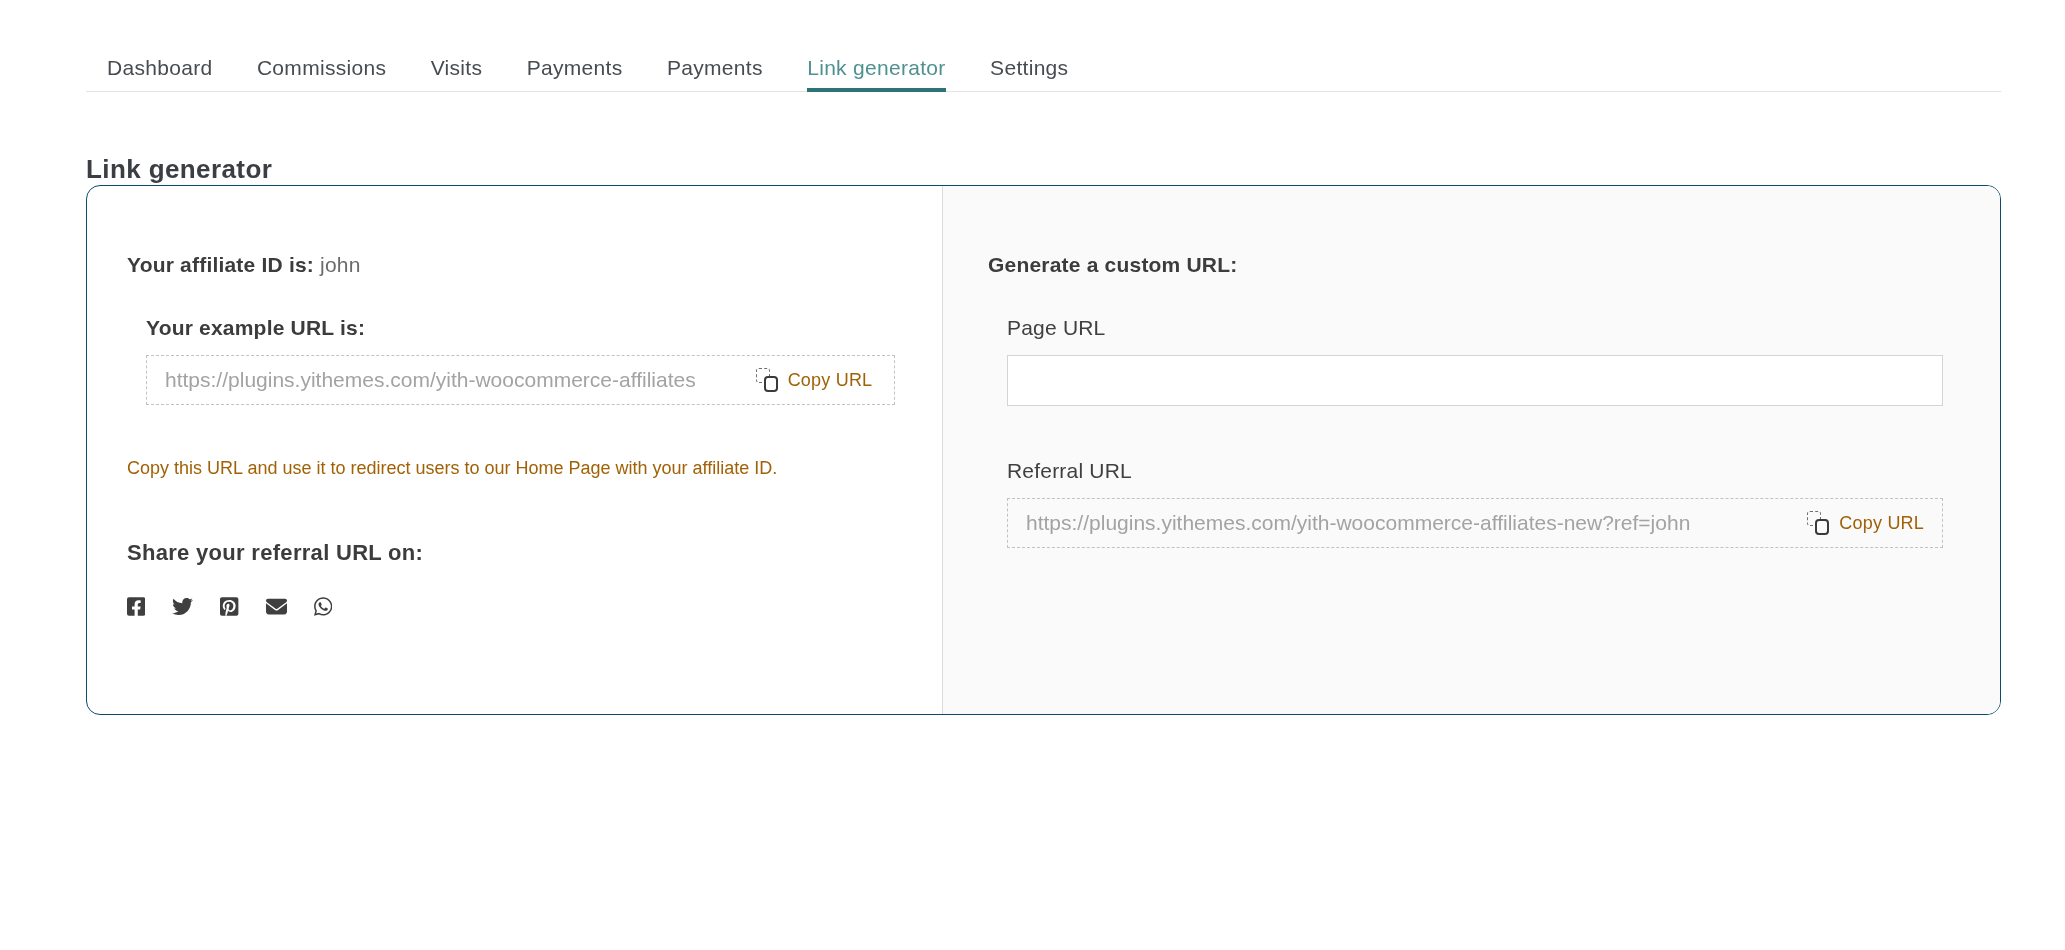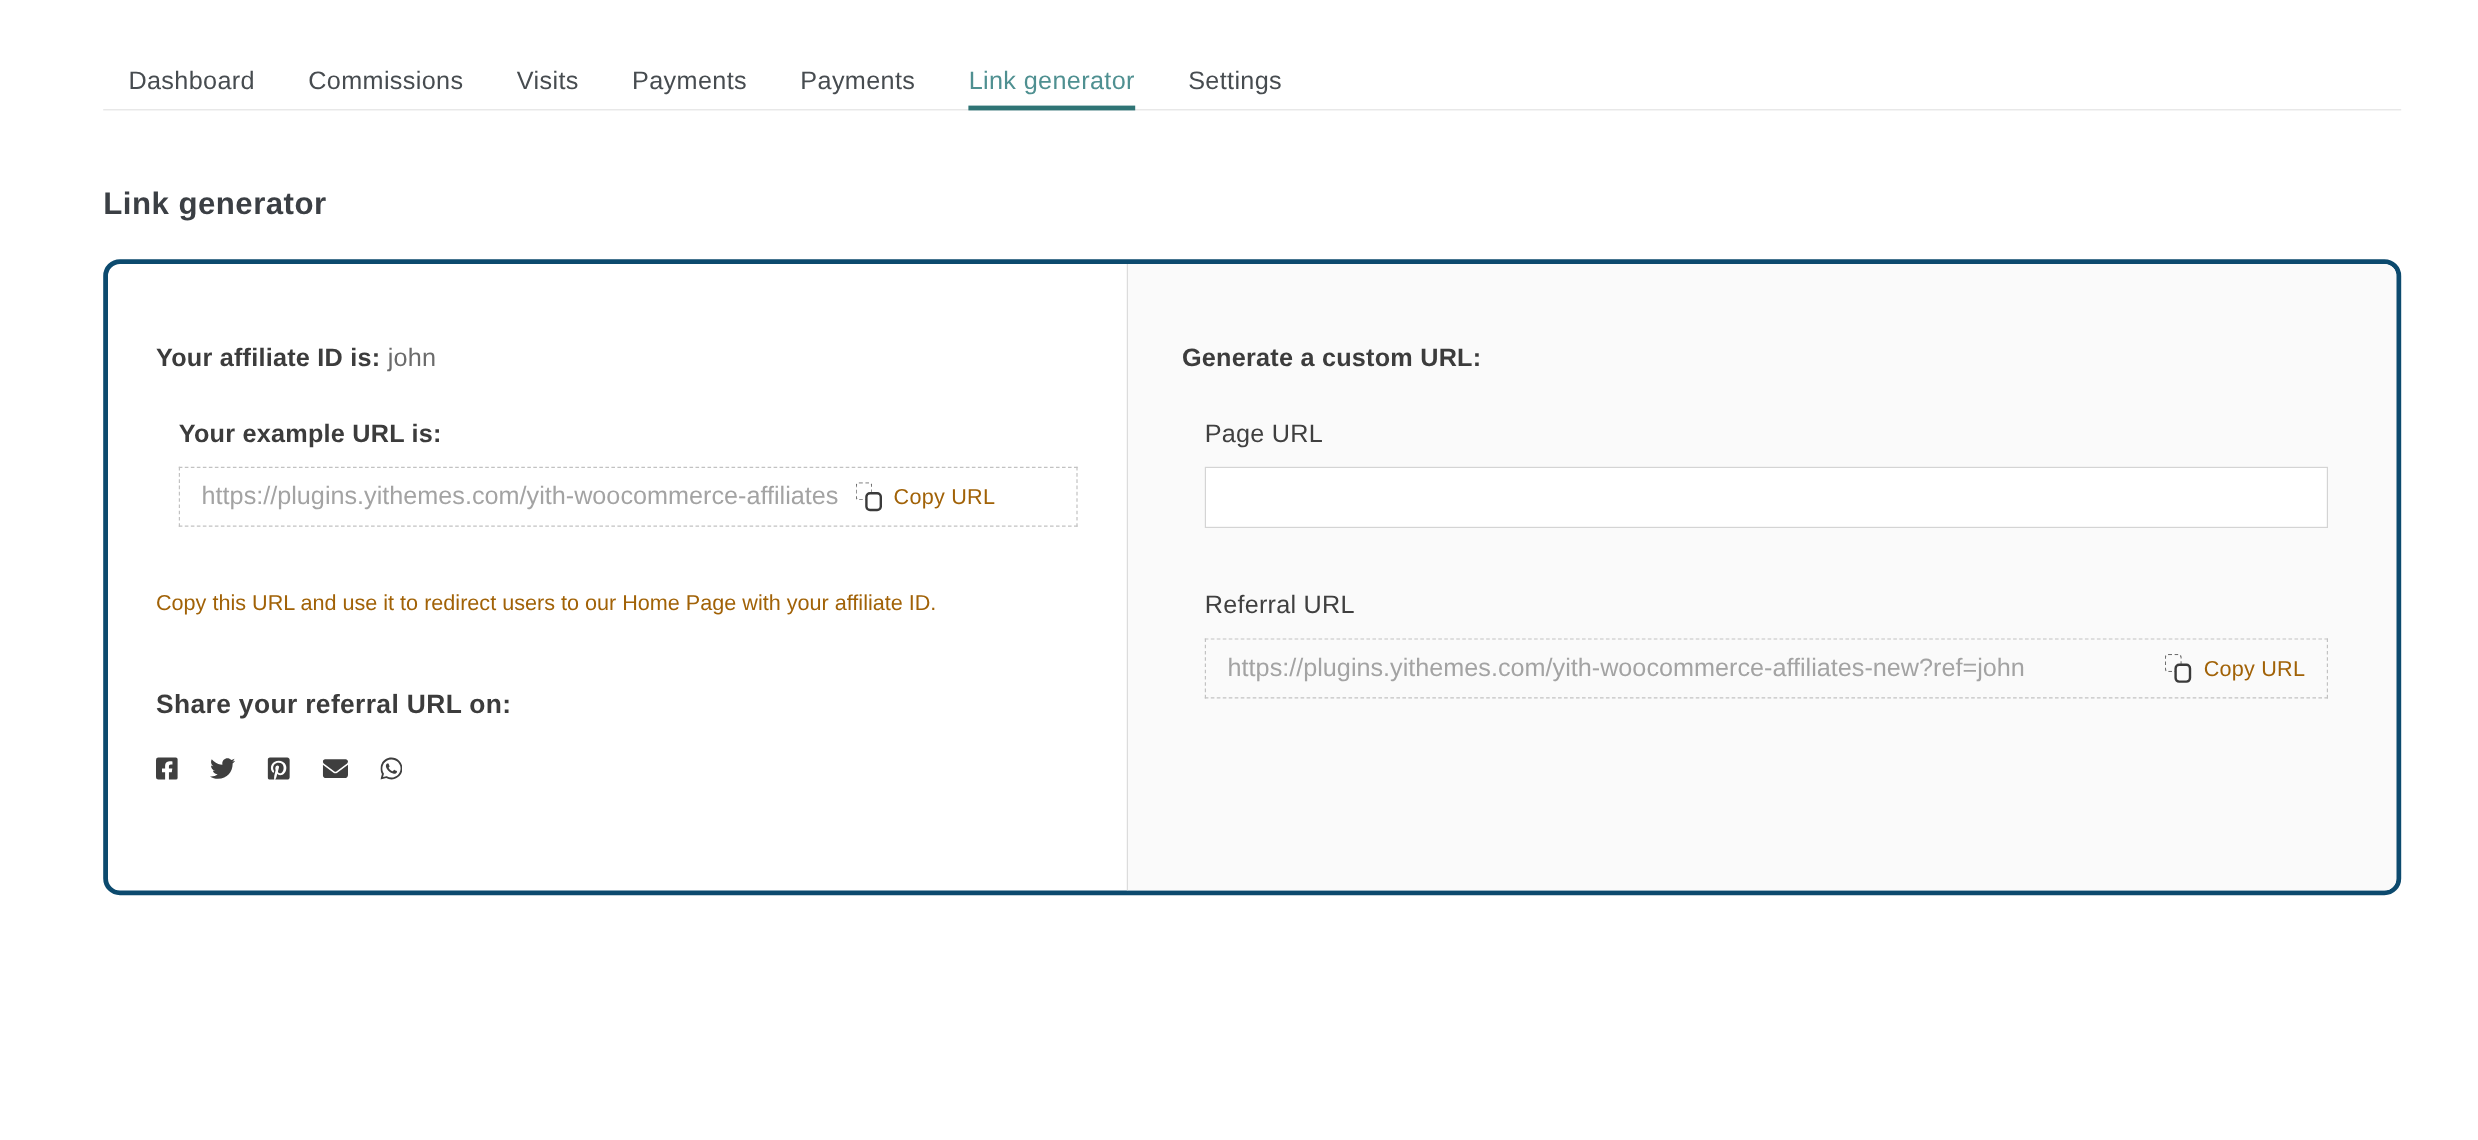--- a/index.html
+++ b/index.html
@@ -19,40 +19,40 @@
     border-bottom:4px solid transparent; margin-bottom:-1px;
   }
   .tab:first-child { margin-left:21px; }
   .tab.active { color:#4f9091; border-bottom-color:#2f7475; }
 
   
   .page-title { margin-top:62px; font-size:26px; font-weight:bold; color:#3b3f44; letter-spacing:.4px; }
 
   
   .card {
-    margin-top:31px; height:530px; display:flex;
-    border:4px solid #0c4a6e; border-radius:14px; overflow:hidden; background:#fff;
+    height:530px; display:flex;
+    border:1px solid #0c4a6e; border-radius:14px; overflow:hidden; background:#fff;
   }
   .panel-left  { width:857px; padding:67px 40px 0 40px; }
   .panel-right { flex:1; background:#fafafa; border-left:1px solid #dcdcdc; padding:67px 57px 0 45px; }
 
   .bold-label { font-weight:bold; color:#3c3c3c; }
   .affiliate-line { font-size:21px; letter-spacing:.2px; }
   .affiliate-value { color:#6b6b6b; font-weight:normal; }
 
   .indent-block { margin-left:19px; }
   .referral-block { margin-top:39px; }
   .section-label { font-size:21px; font-weight:bold; letter-spacing:.2px; }
   .field-label { font-size:21px; color:#404040; letter-spacing:.2px; }
 
   .url-box {
     margin-top:15px; height:50px; background:transparent;
     border:1px dashed #c2c2c2; display:flex; align-items:center; padding:0 18px;
   }
-  .url-box.left-box { width:749px; }
+  .url-box.left-box { width:749px;gap:46px; }
   .url-box.right-box { width:936px; justify-content:space-between;gap:36px; }
   .url-text { font-size:21px; color:#a3a3a3; white-space:nowrap; overflow:hidden; }
 
   .copy-btn {
     display:flex; align-items:center; gap:10px; margin-left:14px; flex:none;
     background:none; border:none; cursor:pointer;
     font-family:"Liberation Sans", sans-serif;
     font-size:18px; font-weight:normal; color:#a16207; letter-spacing:.2px;
   }
   .copy-icon { position:relative; width:22px; height:24px; flex:none; }

